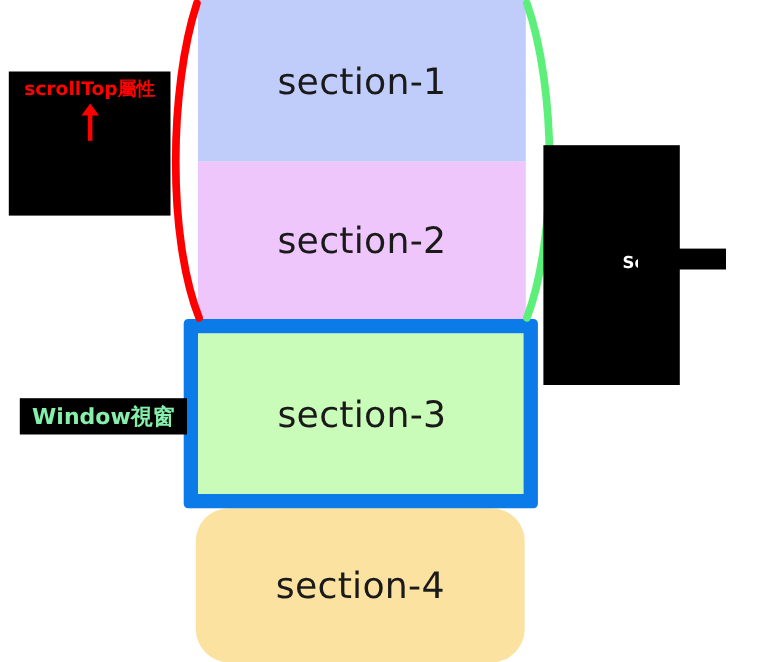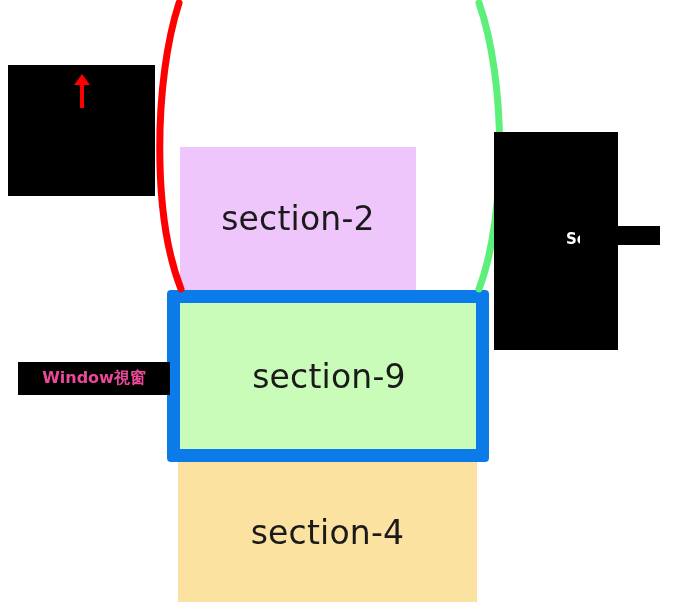--- a/index.html
+++ b/index.html
@@ -10,23 +10,23 @@
   #stage{position:absolute;left:0;top:0;width:700px;height:602px;}
 
   
   .section{position:absolute;display:flex;align-items:center;justify-content:center;}
   .section .label{
       font-family:"DejaVu Sans","Liberation Sans",sans-serif;
       font-size:33px;font-weight:400;color:#1a1a1a;letter-spacing:.2px;
       white-space:nowrap;}
 
   #section-1{left:180px;top:0px;width:298px;height:147px;background:#c0ccfa;}
-  #section-2{left:180px;top:147px;width:236px;height:143px;background:#efc6fb;}
+  #section-2{left:180px;top:147px;width:298px;height:143px;background:#efc6fb;}
   #section-3-inner{left:180px;top:303px;width:298px;height:147px;background:#c9fbb9;}
-  #section-4{left:178px;top:462px;width:299px;height:140px;background:#fbe2a0;}
+  #section-4{left:178px;top:462px;width:299px;height:140px;background:#fbe2a0;border-radius:30px;}
 
   
   #viewport-frame{
       position:absolute;left:167px;top:290px;width:322px;height:172px;
       box-sizing:border-box;border:13px solid #0a7be8;border-radius:4px;
       background:transparent;}
 
   
   #arcs{position:absolute;left:0;top:0;width:700px;height:602px;
         pointer-events:none;}
@@ -42,59 +42,63 @@
       text-align:center;white-space:nowrap;
       font-family:"DejaVu Sans","Liberation Sans",sans-serif;}
   #arrow-up{width:22px;height:34px;margin:3px 0 2px 0;position:relative;}
   #arrow-up .shaft{position:absolute;left:9px;top:8px;width:4px;height:26px;background:#ff0000;}
   #arrow-up .head{position:absolute;left:3px;top:0;width:0;height:0;
       border-left:8px solid transparent;border-right:8px solid transparent;
       border-bottom:11px solid #ff0000;}
 
   #anno-window{left:18px;top:362px;width:152px;height:33px;
       display:flex;align-items:center;justify-content:center;}
-  #anno-window .t{color:#ec4899;font-weight:bold;font-size:16px;
+  #anno-window .t{color:#86efac;font-weight:bold;font-size:20px;
       white-space:nowrap;
       font-family:"DejaVu Sans","Liberation Sans",sans-serif;}
 
   #anno-right{left:494px;top:132px;width:124px;height:218px;}
   #anno-right .t{
       position:absolute;left:72px;top:98px;
       color:#ffffff;font-weight:bold;font-size:15px;white-space:nowrap;
       font-family:"DejaVu Sans","Liberation Sans",sans-serif;}
   
   #anno-right .redaction{
       position:absolute;left:86px;top:94px;width:80px;height:19px;background:#000000;}
 </style>
 </head>
 <body>
 
 <div id="stage">
 
+  <div class="section" id="section-1">
+    <span class="label">section-1</span>
+  </div>
 
   <div class="section" id="section-2">
     <span class="label">section-2</span>
   </div>
 
   <div class="section" id="section-3-inner">
-    <span class="label">section-9</span>
+    <span class="label">section-3</span>
   </div>
 
   <div class="section" id="section-4">
     <span class="label">section-4</span>
   </div>
 
   <div id="viewport-frame"></div>
 
   <svg id="arcs" viewBox="0 0 700 602">
     <path d="M 179 3 C 154 80, 152 215, 181 289" fill="none" stroke="#ff0000" stroke-width="7" stroke-linecap="round"></path>
     <path d="M 479 3 C 506 80, 507 215, 479 289" fill="none" stroke="#5cf07a" stroke-width="7" stroke-linecap="round"></path>
   </svg>
 
   <div class="anno" id="anno-scrolltop">
+    <div class="t">scrollTop屬性</div>
     <div id="arrow-up">
       <div class="head"></div>
       <div class="shaft"></div>
     </div>
   </div>
 
   <div class="anno" id="anno-window">
     <div class="t">Window視窗</div>
   </div>
 

